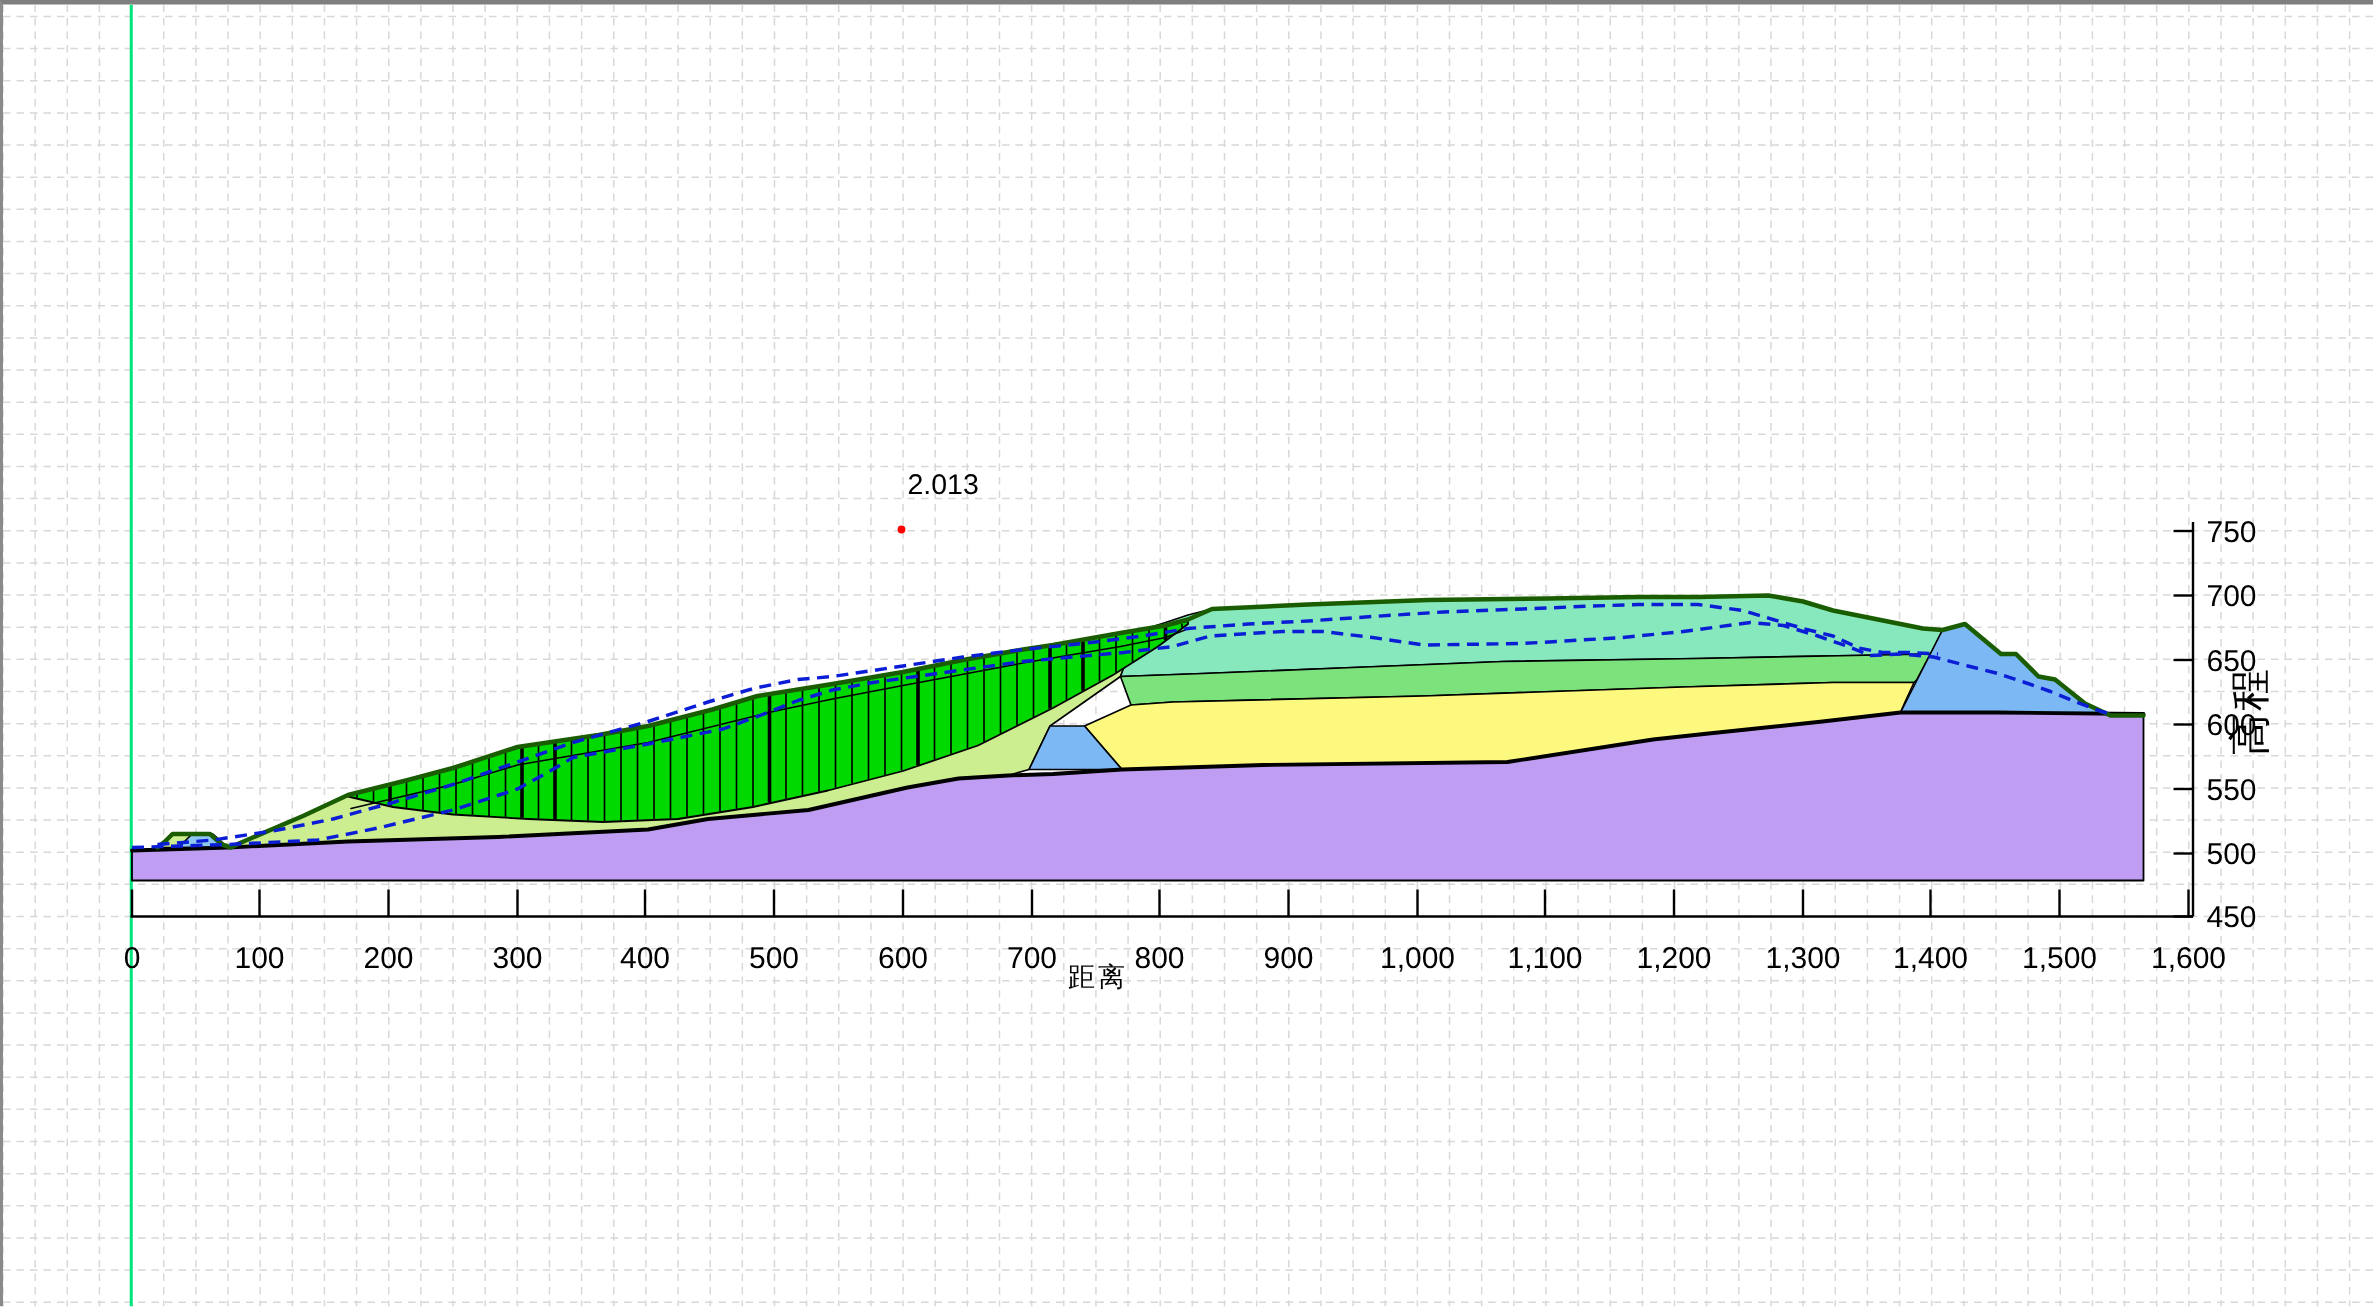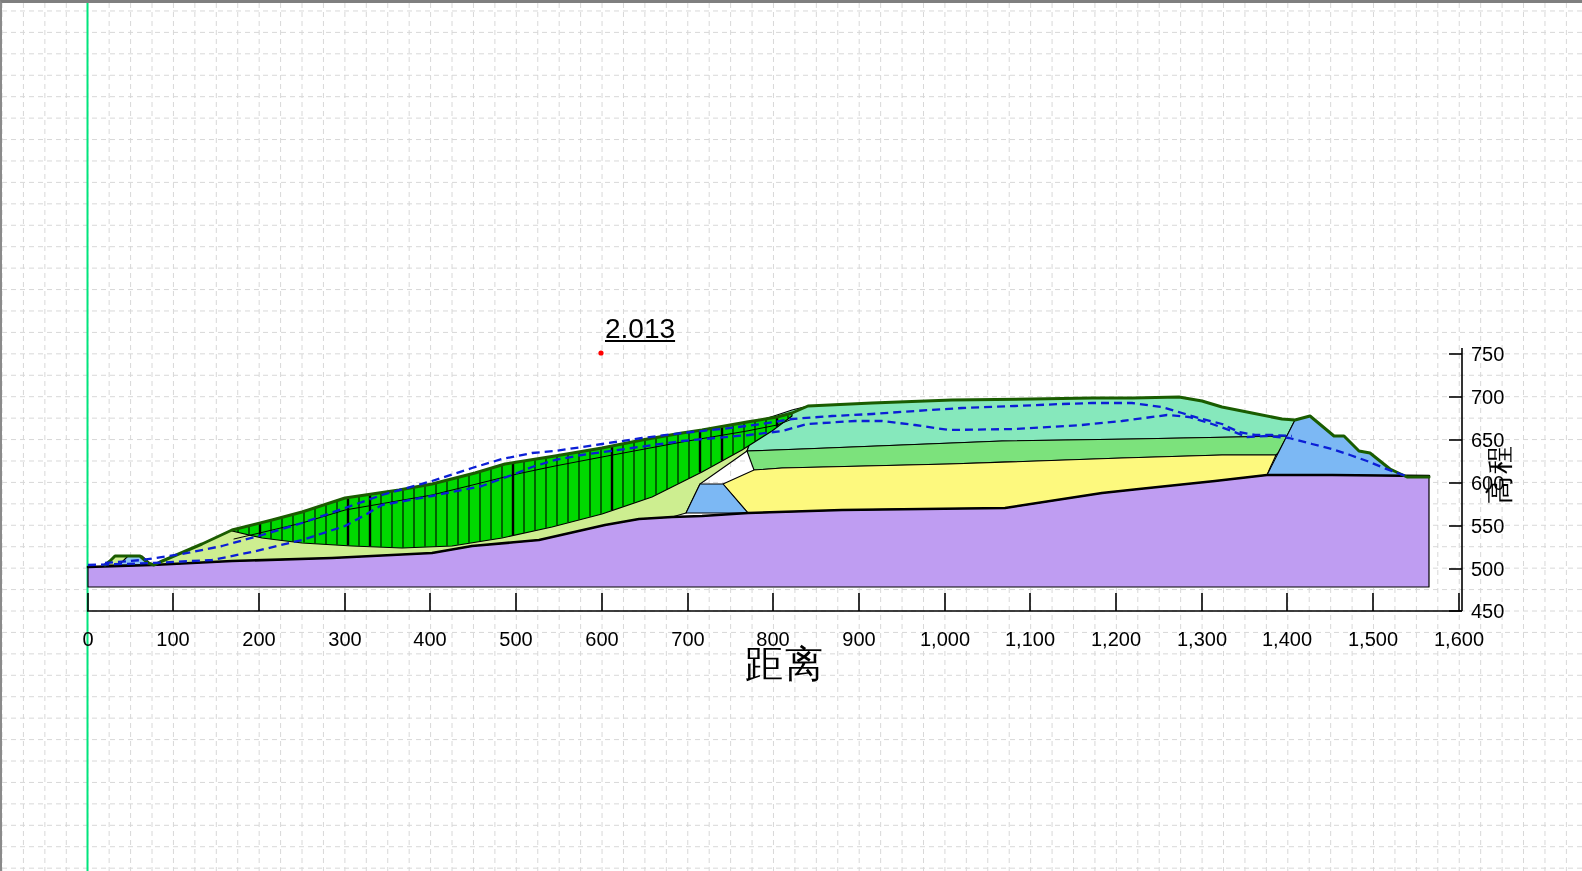--- a/index.html
+++ b/index.html
@@ -8,22 +8,22 @@
     width:1582px;height:871px;
     background:#ffffff;
     border-top:3px solid #7f7f7f;
     border-left:2px solid #8a8a8a;
     box-sizing:border-box;
     overflow:hidden;
     font-family:"Liberation Sans", sans-serif;
   }
   svg{position:absolute;left:0;top:0;}
   .overlay-label{position:absolute;color:#000;white-space:nowrap;}
-  .fos{left:603px;top:310px;font-size:28px;text-decoration:underline;}
-  .xtitle{left:743px;top:636px;font-size:38px;letter-spacing:2px;}
+  .fos{left:603px;top:310px;font-size:19px;}
+  .xtitle{left:710px;top:636px;font-size:18px;letter-spacing:2px;}
   .ytitle{left:1467px;top:452px;width:62px;font-size:28px;letter-spacing:2px;
           transform:rotate(-90deg);transform-origin:center center;text-align:center;}
 </style>
 </head>
 <body>
 
 <div class="canvas">
   <svg id="scene" width="1582" height="871" viewBox="0 0 1582 871">
       <g stroke="#d8d8d8" stroke-width="1" stroke-dasharray="5 4">
         <line x1="0" y1="0" x2="0" y2="871"></line>

